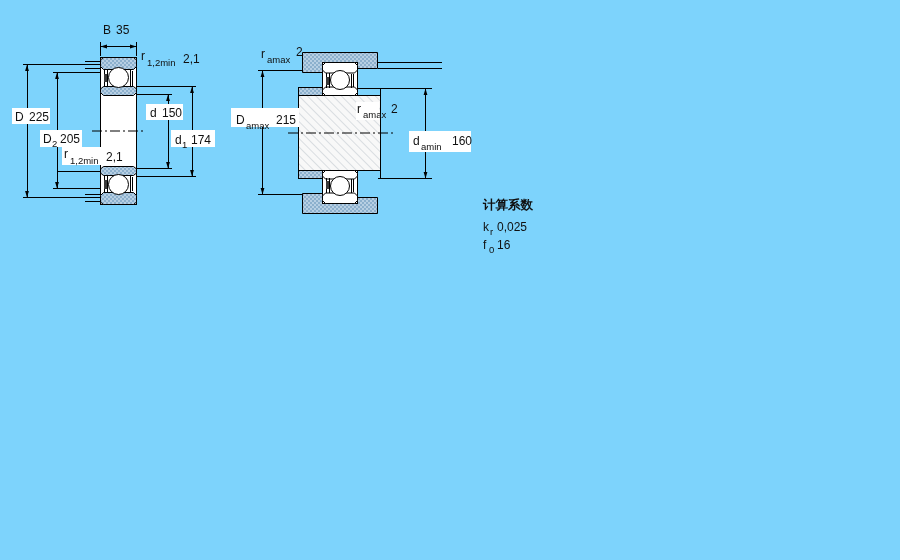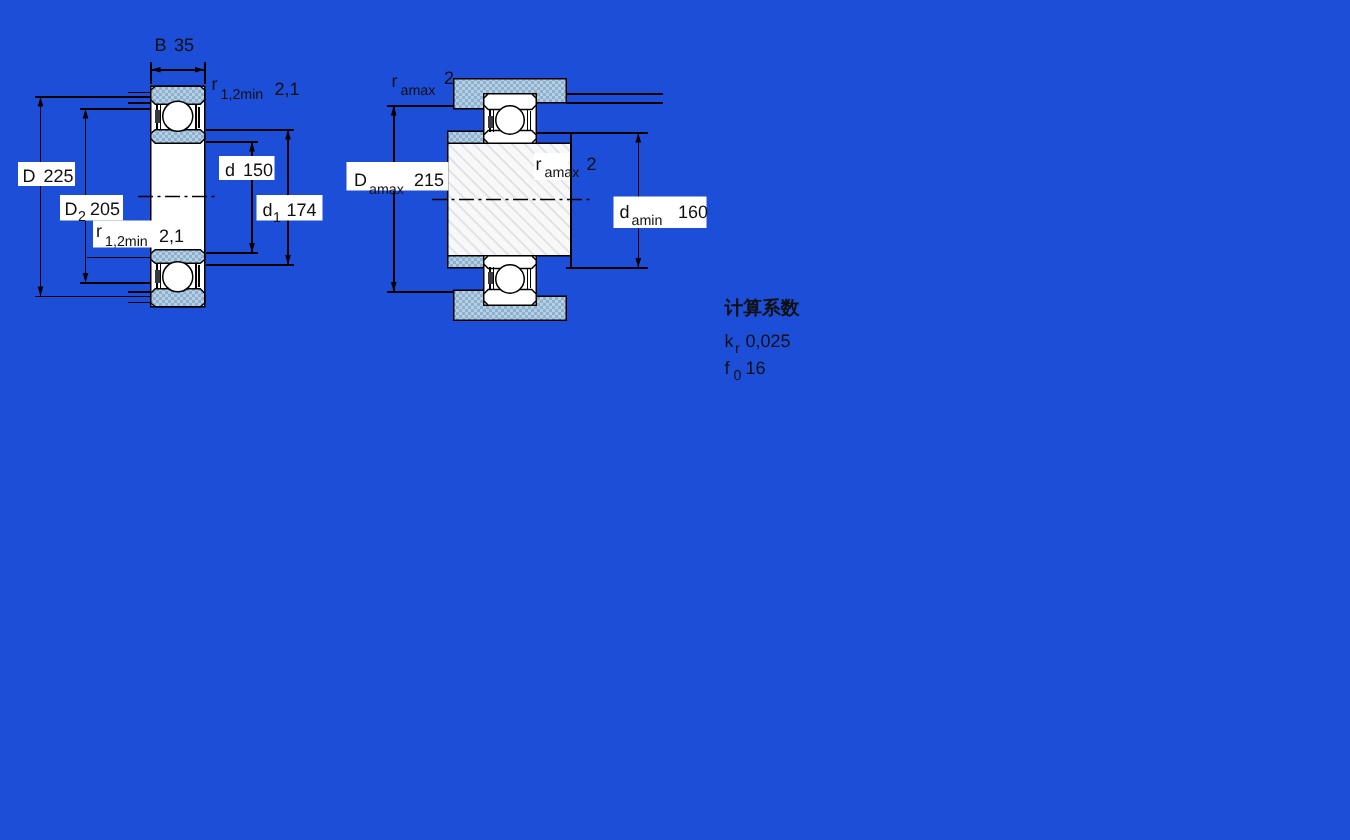--- a/index.html
+++ b/index.html
@@ -1,16 +1,16 @@
 <!DOCTYPE html>
 <html><head>
 <meta charset="utf-8">
 <style>
   html,body{margin:0;padding:0;background:#ffffff;}
-  .canvas{width:900px;height:560px;background:#1d4ed8;position:relative;overflow:hidden;}
+  .canvas{width:900px;height:560px;background:#7dd3fc;position:relative;overflow:hidden;}
   svg{display:block;}
   text{font-family:"Liberation Sans","DejaVu Sans",sans-serif;fill:#101010;}
   .lbl{font-size:12px;}
   .sub{font-size:9.5px;}
   .heading{font-size:12.5px;font-weight:bold;}
   .ln{stroke:#000;stroke-width:1;fill:none;}
   .crisp{shape-rendering:crispEdges;}
   .cl{stroke:#000;stroke-width:1;fill:none;stroke-dasharray:10,3,2,3;}
   .arrow{fill:#000;stroke:none;}
   .bgpatch{fill:#ffffff;stroke:none;}

